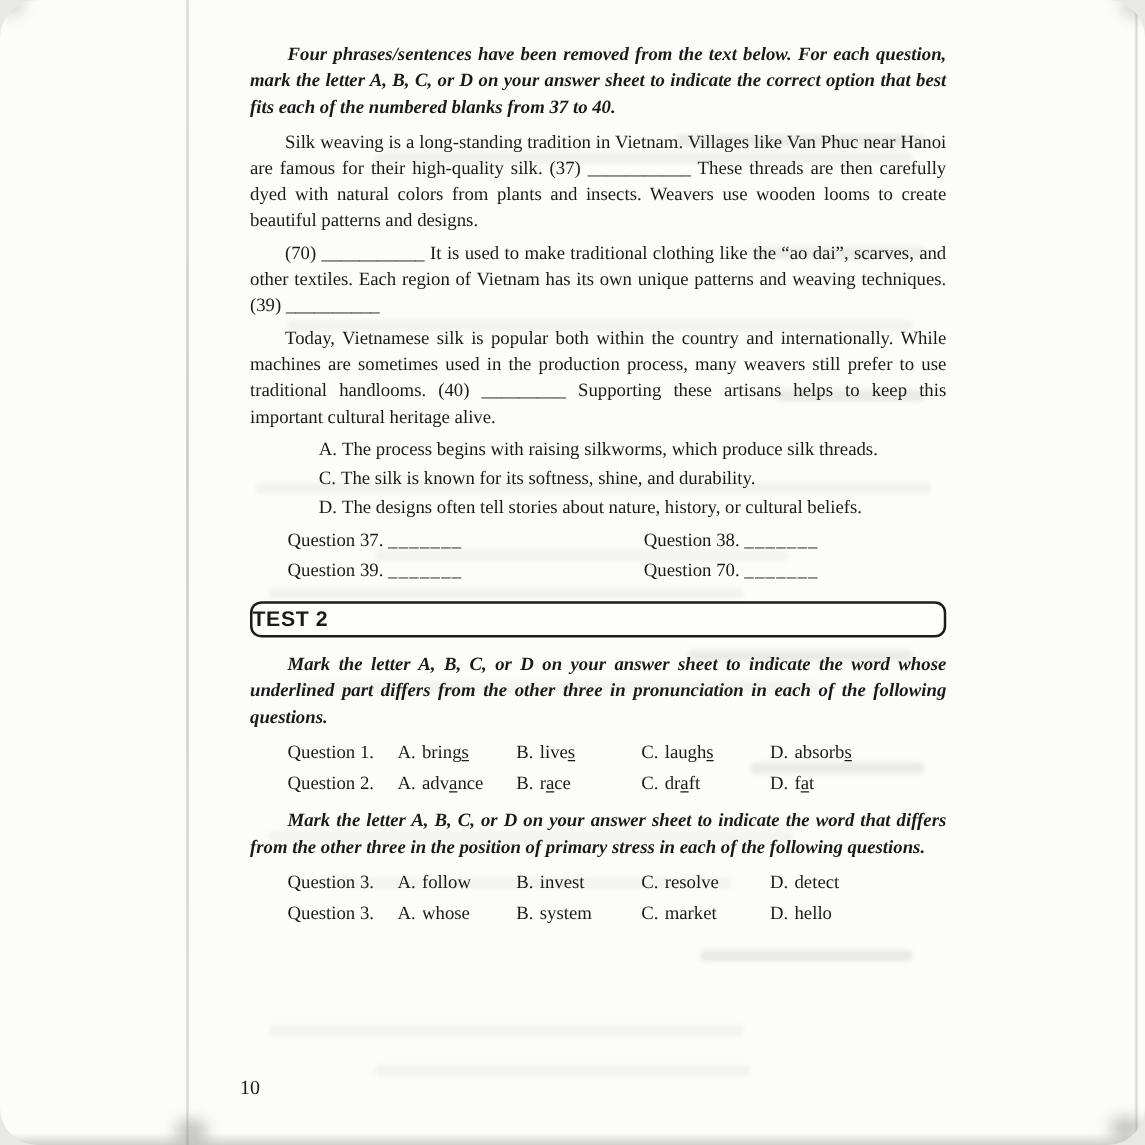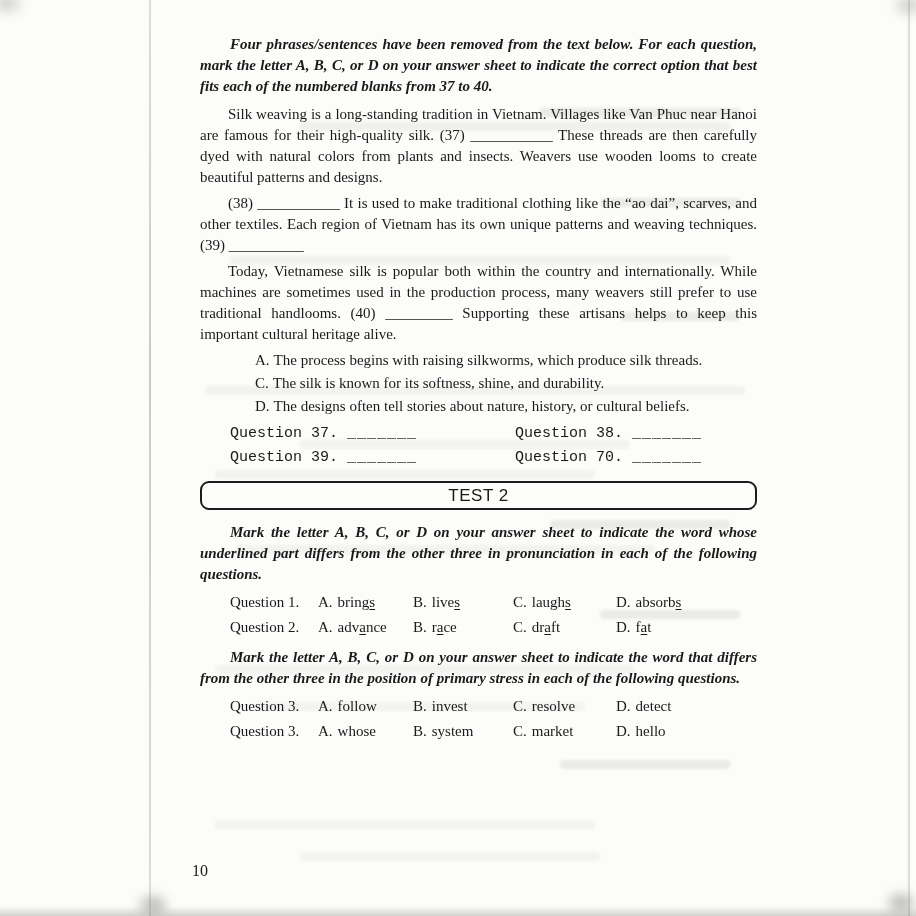--- a/index.html
+++ b/index.html
@@ -7,20 +7,21 @@
     width:916px;height:916px;
     background:#e8e8e6;
     font-family:"Liberation Serif", serif;
   }
   .scan{
     position:relative;
     width:916px;height:916px;
     background:#fcfcfa;
     overflow:hidden;
     color:#1a1a1a;
+    border-radius:30px;
   }
   
   .edge-left{
     position:absolute;left:149px;top:0;width:2px;height:916px;
     background:linear-gradient(#cfcfcb,#b5b5b0 40%,#cfcfcb);
     opacity:.7;
   }
   .edge-right{
     position:absolute;right:6px;top:0;width:3px;height:916px;
     background:linear-gradient(90deg,rgba(0,0,0,0),rgba(120,120,115,.35));
@@ -54,28 +55,28 @@
     text-indent:30px;
     margin-bottom:7px;
   }
   .body-p{text-indent:28px;}
   .options{margin-top:2px;}
   .opt{
     padding-left:82px;text-indent:-27px;margin-bottom:2px;
   }
   .opt-label{font-weight:normal;margin-right:4px;}
   .answer-grid{margin-top:6px;padding-left:30px;}
-  .answer-row{display:grid;grid-template-columns:285px 1fr;margin-bottom:3px;font-family:Liberation Mono, monospace;}
+  .answer-row{display:grid;grid-template-columns:285px 1fr;margin-bottom:3px;}
   .blank{letter-spacing:1px;}
   .test-box{
     margin:13px 0 12px 0;
     border:2px solid #1c1c1c;border-radius:9px;
-    height:25px;display:flex;align-items:center;justify-content:center;
+    height:25px;display:flex;align-items:center;
     font-family:"Liberation Sans", sans-serif;
-    font-weight:normal;font-size:17px;letter-spacing:.5px;
+    font-weight:bold;font-size:17px;letter-spacing:.5px;
     background:#fdfdfb;
   }
   .q-row{
     display:grid;
     grid-template-columns:88px 95px 100px 103px 1fr;
     padding-left:30px;
     margin-bottom:4px;
   }
   .opt-key{margin-right:5px;}
   .u{text-decoration:underline;text-underline-offset:2px;}
@@ -113,21 +114,21 @@
     <div class="bleed-line" style="left:560px;top:760px;width:170px;"></div>
     <div class="bleed-line" style="left:215px;top:820px;width:380px;opacity:.5;"></div>
     <div class="bleed-line" style="left:300px;top:852px;width:300px;opacity:.5;"></div>
   </div>
 
   <div class="content">
 
     <p class="instr">Four phrases/sentences have been removed from the text below. For each question, mark the letter A, B, C, or D on your answer sheet to indicate the correct option that best fits each of the numbered blanks from 37 to 40.</p>
 
     <p class="body-p">Silk weaving is a long-standing tradition in Vietnam. Villages like Van Phuc near Hanoi are famous for their high-quality silk. (37) ___________ These threads are then carefully dyed with natural colors from plants and insects. Weavers use wooden looms to create beautiful patterns and designs.</p>
-    <p class="body-p">(38) ___________ It is used to make traditional clothing like the “ao dai”, scarves, and other textiles. Each region of Vietnam has its own unique patterns and weaving techniques. (39) __________</p>
+    <p class="body-p">(70) ___________ It is used to make traditional clothing like the “ao dai”, scarves, and other textiles. Each region of Vietnam has its own unique patterns and weaving techniques. (39) __________</p>
     <p class="body-p">Today, Vietnamese silk is popular both within the country and internationally. While machines are sometimes used in the production process, many weavers still prefer to use traditional handlooms. (40) _________ Supporting these artisans helps to keep this important cultural heritage alive.</p>
 
     <div class="options">
       <p class="opt"><span class="opt-label">A.</span><span>The process begins with raising silkworms, which produce silk threads.</span></p>
       <p class="opt"><span class="opt-label">C.</span><span>The silk is known for its softness, shine, and durability.</span></p>
       <p class="opt"><span class="opt-label">D.</span><span>The designs often tell stories about nature, history, or cultural beliefs.</span></p>
     </div>
 
     <div class="answer-grid">
       <div class="answer-row">

